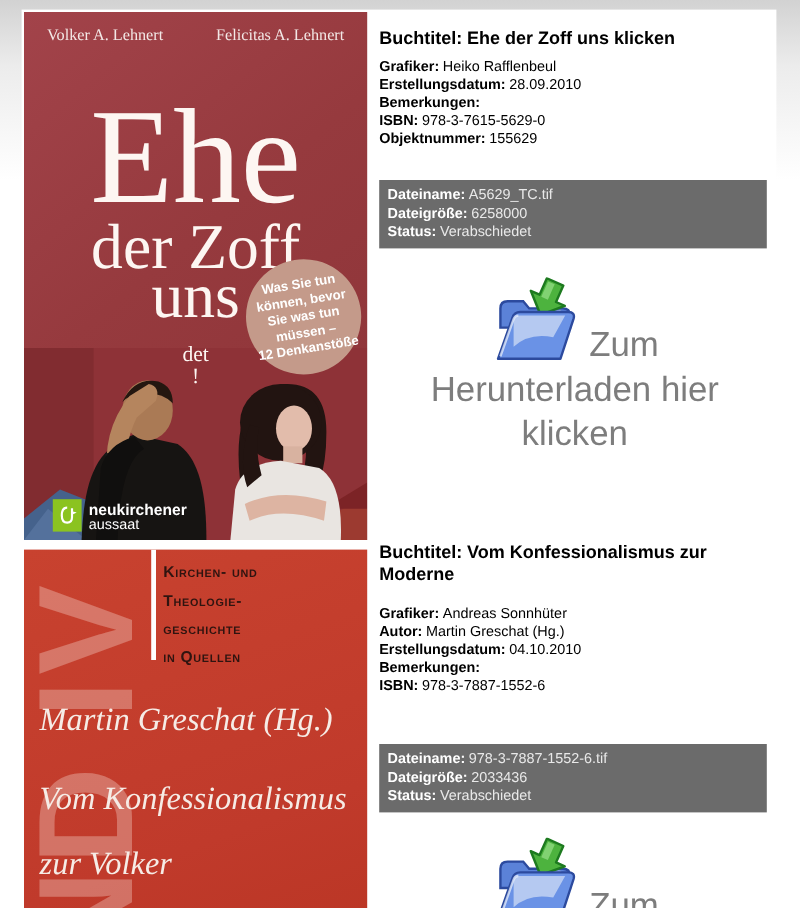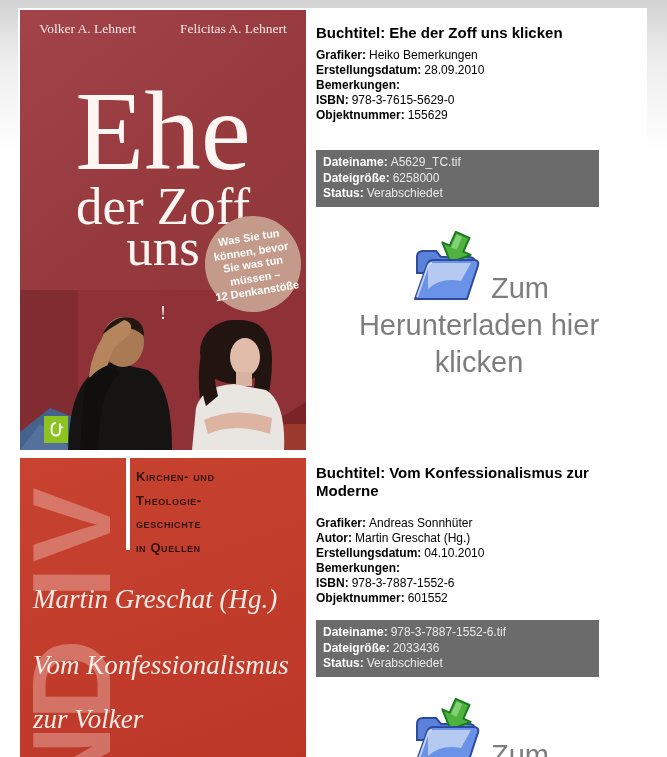--- a/index.html
+++ b/index.html
@@ -49,21 +49,21 @@
   .c2-editor{top:126px;}
   .c2-t1{top:192px;}
   .c2-t2{top:246px;}
 
   
   .meta{position:absolute;left:316px;width:331px;color:#000;}
   .entry-title{font-size:15px;font-weight:bold;line-height:18px;}
   .entry-title .t{margin-left:4px;}
   .fields{position:absolute;left:0;font-size:12px;line-height:15px;}
   .kv b{margin-right:3px;}
-  .filebox{position:absolute;left:316px;width:283px;height:57px;background:#6b6b6b;
+  .filebox{position:absolute;left:316px;width:323px;height:57px;background:#6b6b6b;
     box-sizing:border-box;padding:5px 7px;font-size:12px;line-height:15.5px;color:#e9e9e9;}
   .filebox b{color:#fff;margin-right:3px;}
   .filebox .kv{white-space:nowrap;overflow:hidden;}
 
   
   .download{position:absolute;left:318px;width:322px;font-size:29px;line-height:37px;
     color:#7d7d7d;cursor:pointer;text-align:center;}
   .dl-icon{display:inline-block;width:74px;height:76px;vertical-align:bottom;margin-right:8px;}
   .dl1{top:231px;}
   .dl2{top:698px;}
@@ -99,46 +99,51 @@
       <rect x="216" y="82" width="16" height="14" fill="#d8b2a0"></rect>
       <path d="M172 160 L176 118 Q182 96 214 94 L246 100 Q266 112 264 160 Z" fill="#e9e5e1"></path>
       <path d="M184 130 Q214 116 252 128 L250 144 Q214 132 188 144 Z" fill="#ddb4a2"></path>
       <path d="M188 64 Q178 94 186 116 L198 106 Q192 84 196 66 Z" fill="#221411"></path>
     </svg>
   </div>
 
   <div class="c1-line c1-ehe">Ehe</div>
   <div class="c1-line c1-zoff">der Zoff</div>
   <div class="c1-line c1-uns">uns</div>
+  <div class="c1-line c1-det">det</div>
   <div class="c1-line c1-excl">!</div>
 
   <div class="badge">
     <span>Was Sie tun</span>
     <span>können, bevor</span>
     <span>Sie was tun</span>
     <span>müssen –</span>
     <span>12 Denkanstöße</span>
   </div>
 
   <div class="publisher">
     <span class="pub-box">
       <svg width="16" height="20" viewBox="0 0 16 20">
         <path d="M8 3 Q3.5 3 3.5 9.5 Q3.5 15.5 8 15.5 Q12 15.5 12 11 L12 3.5" fill="none" stroke="#fff" stroke-width="1.8"></path>
         <path d="M12 6 L16 7 L12 9 Z" fill="#fff"></path>
       </svg>
     </span>
+    <span class="pub-text">
+      <span class="pub-name">neukirchener</span>
+      <span class="pub-sub">aussaat</span>
+    </span>
   </div>
 </div>
 
 <div class="meta" style="top:24px;">
   <div class="entry-title">
     <span>Buchtitel:</span><span class="t">Ehe der Zoff uns klicken</span>
   </div>
   <div class="fields" style="top:24px;">
-    <div class="kv"><b>Grafiker:</b><span>Heiko Bemerkungen</span></div>
+    <div class="kv"><b>Grafiker:</b><span>Heiko Rafflenbeul</span></div>
     <div class="kv"><b>Erstellungsdatum:</b><span>28.09.2010</span></div>
     <div class="kv"><b>Bemerkungen:</b><span></span></div>
     <div class="kv"><b>ISBN:</b><span>978-3-7615-5629-0</span></div>
     <div class="kv"><b>Objektnummer:</b><span>155629</span></div>
   </div>
 </div>
 
 <div class="filebox" style="top:150px;">
   <div class="kv"><b>Dateiname:</b><span>A5629_TC.tif</span></div>
   <div class="kv"><b>Dateigröße:</b><span>6258000</span></div>
@@ -168,31 +173,30 @@
     <span>Kirchen- und</span>
     <span>Theologie-</span>
     <span>geschichte</span>
     <span>in Quellen</span>
   </div>
   <div class="c2-line c2-editor">Martin Greschat (Hg.)</div>
   <div class="c2-line c2-t1">Vom Konfessionalismus</div>
   <div class="c2-line c2-t2">zur Volker</div>
 </div>
 
-<div class="meta" style="top:464px;">
+<div class="meta" style="top:452px;">
   <div class="entry-title">
     <span>Buchtitel:</span><span class="t">Vom Konfessionalismus zur Moderne</span>
   </div>
   <div class="fields" style="top:52px;">
     <div class="kv"><b>Grafiker:</b><span>Andreas Sonnhüter</span></div>
     <div class="kv"><b>Autor:</b><span>Martin Greschat (Hg.)</span></div>
     <div class="kv"><b>Erstellungsdatum:</b><span>04.10.2010</span></div>
     <div class="kv"><b>Bemerkungen:</b><span></span></div>
     <div class="kv"><b>ISBN:</b><span>978-3-7887-1552-6</span></div>
-    <div class="kv"><b>Objektnummer:</b><span>601552</span></div>
   </div>
 </div>
 
 <div class="filebox" style="top:620px;">
   <div class="kv"><b>Dateiname:</b><span>978-3-7887-1552-6.tif</span></div>
   <div class="kv"><b>Dateigröße:</b><span>2033436</span></div>
   <div class="kv"><b>Status:</b><span>Verabschiedet</span></div>
 </div>
 
 <div class="download dl2">

